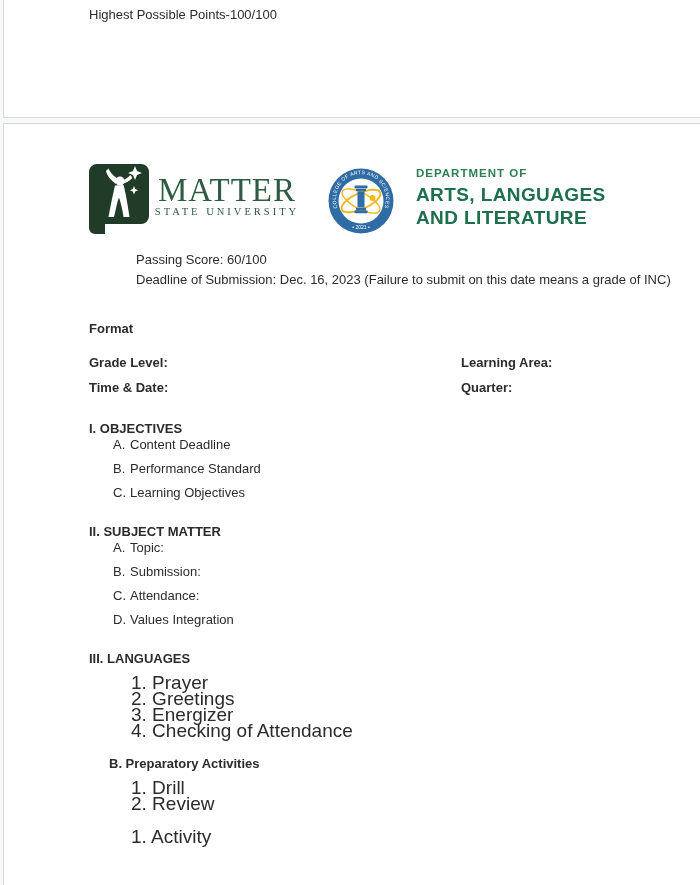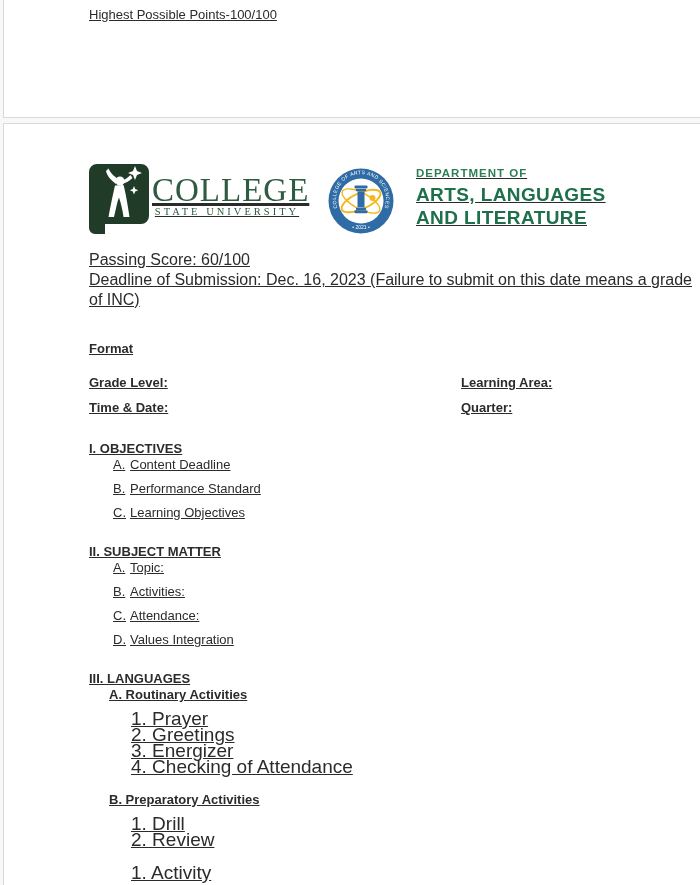--- a/index.html
+++ b/index.html
@@ -1,39 +1,39 @@
 <!DOCTYPE html>
 <html><head>
 <meta charset="utf-8">
 <style>
   * { margin:0; padding:0; box-sizing:border-box; }
   html,body { background:#f7f8f8; }
   .viewport {
     position:relative; width:700px; height:885px; overflow:hidden;
-    background:#f7f8f8; font-family:"Liberation Sans", sans-serif; color:#2b2b2b;text-decoration:underline;
+    background:#f7f8f8; font-family:"Liberation Sans", sans-serif; color:#2b2b2b;
   }
   .page { background:#ffffff; margin-left:3px; width:757px; }
   .page-prev { height:118px; border-left:1px solid #d9d9d9; border-bottom:1px solid #d9d9d9; padding:7px 0 0 85px; }
   .page-gap { height:5px; background:#f7f8f8; }
   .page-cur { height:762px; border-left:1px solid #d9d9d9; border-top:1px solid #d9d9d9; padding:40px 60px 0 85px; }
   .body-text { font-size:13px; line-height:16px; }
 
   
   .letterhead { display:flex; align-items:flex-start; height:73px; }
   .vsu-logo { flex:0 0 auto; }
   .wordmark { margin-left:3px; margin-top:11px; width:150px; text-align:center; }
   .wm-title { font-family:"Liberation Serif", serif; font-size:33px; line-height:30px; letter-spacing:1px; color:#2e5b41; }
   .wm-sub { font-family:"Liberation Serif", serif; font-size:10.5px; letter-spacing:3px; color:#2e5b41; margin-top:1px; white-space:nowrap; }
   .seal { margin-left:26px; margin-top:4px; flex:0 0 auto; }
   .dept { margin-left:22px; margin-top:3px; }
   .dept-kicker { font-size:11.5px; font-weight:600; letter-spacing:1px; color:#2e7d54; margin-bottom:4px; }
   .dept-name { font-size:19px; font-weight:800; letter-spacing:0.4px; color:#1e6f4b; line-height:23px; }
 
   
-  .meta-line { font-size:16px; line-height:20px; }
+  .meta-line { font-size:13px; line-height:20px;margin-left:47px; }
   .meta-first { margin-top:13px; }
   .format-label { font-size:13px; line-height:16px; font-weight:bold; margin-top:31px; }
 
   
   .fields-grid { display:grid; grid-template-columns:372px auto; row-gap:9px; margin-top:18px; }
   .field-label { font-size:13px; line-height:16px; font-weight:bold; }
 
   
   .sections { margin-top:25px; }
   .section + .section { margin-top:23px; }
@@ -69,21 +69,21 @@
             <path d="M27 20 C22 16 18 12 17 7 L19.5 4.5 C22 10 26 13 30 15.5 Z"></path>
             <path d="M33 20 C37 19 40.5 17 43.5 14 L41.5 11 C38.5 14 35.5 16 32 17 Z"></path>
             <path d="M26 21.5 C24 30 22 40 19.5 53 L25 53 C27 45 28 38 30 33.5 C32 39.5 33.5 46 34.5 53 L40.5 53 C38.5 40 36.5 28 34.5 21 Z"></path>
             <path d="M46 2 L48 7 L53 9 L48 11 L46 16 L44 11 L39 9 L44 7 Z"></path>
             <path d="M45 22 L46.2 25 L49.2 26.2 L46.2 27.4 L45 30.4 L43.8 27.4 L40.8 26.2 L43.8 25 Z"></path>
           </g>
         </svg>
       </div>
 
       <div class="wordmark">
-        <div class="wm-title">COLLEGE</div>
+        <div class="wm-title">MATTER</div>
         <div class="wm-sub">STATE UNIVERSITY</div>
       </div>
 
       <div class="seal">
         <svg width="66" height="66" viewBox="0 0 66 66" xmlns="http://www.w3.org/2000/svg" xmlns:xlink="http://www.w3.org/1999/xlink">
           <defs>
             <path id="seal-arc" d="M 10.5 42 A 25 25 0 1 1 55.5 42"></path>
             <clipPath id="seal-clip">
                 <circle cx="33" cy="33" r="22"></circle>
               </clipPath>
@@ -149,37 +149,36 @@
       </div>
 
       <div class="section">
         <div class="section-heading">II. SUBJECT MATTER</div>
         <div class="letter-item">
           <span class="marker">A.</span>
           <span>Topic:</span>
         </div>
         <div class="letter-item">
           <span class="marker">B.</span>
-          <span>Activities:</span>
+          <span>Submission:</span>
         </div>
         <div class="letter-item">
           <span class="marker">C.</span>
           <span>Attendance:</span>
         </div>
         <div class="letter-item">
           <span class="marker">D.</span>
           <span>Values Integration</span>
         </div>
       </div>
 
       <div class="section">
         <div class="section-heading">III. LANGUAGES</div>
 
         <div class="subsection">
-          <div class="subsection-title">A.  Routinary Activities</div>
           <div class="sub-items">
             <div class="num-item">1. Prayer</div>
             <div class="num-item">2. Greetings</div>
             <div class="num-item">3. Energizer</div>
             <div class="num-item">4. Checking of Attendance</div>
           </div>
         </div>
 
         <div class="subsection">
           <div class="subsection-title">B. Preparatory Activities</div>

